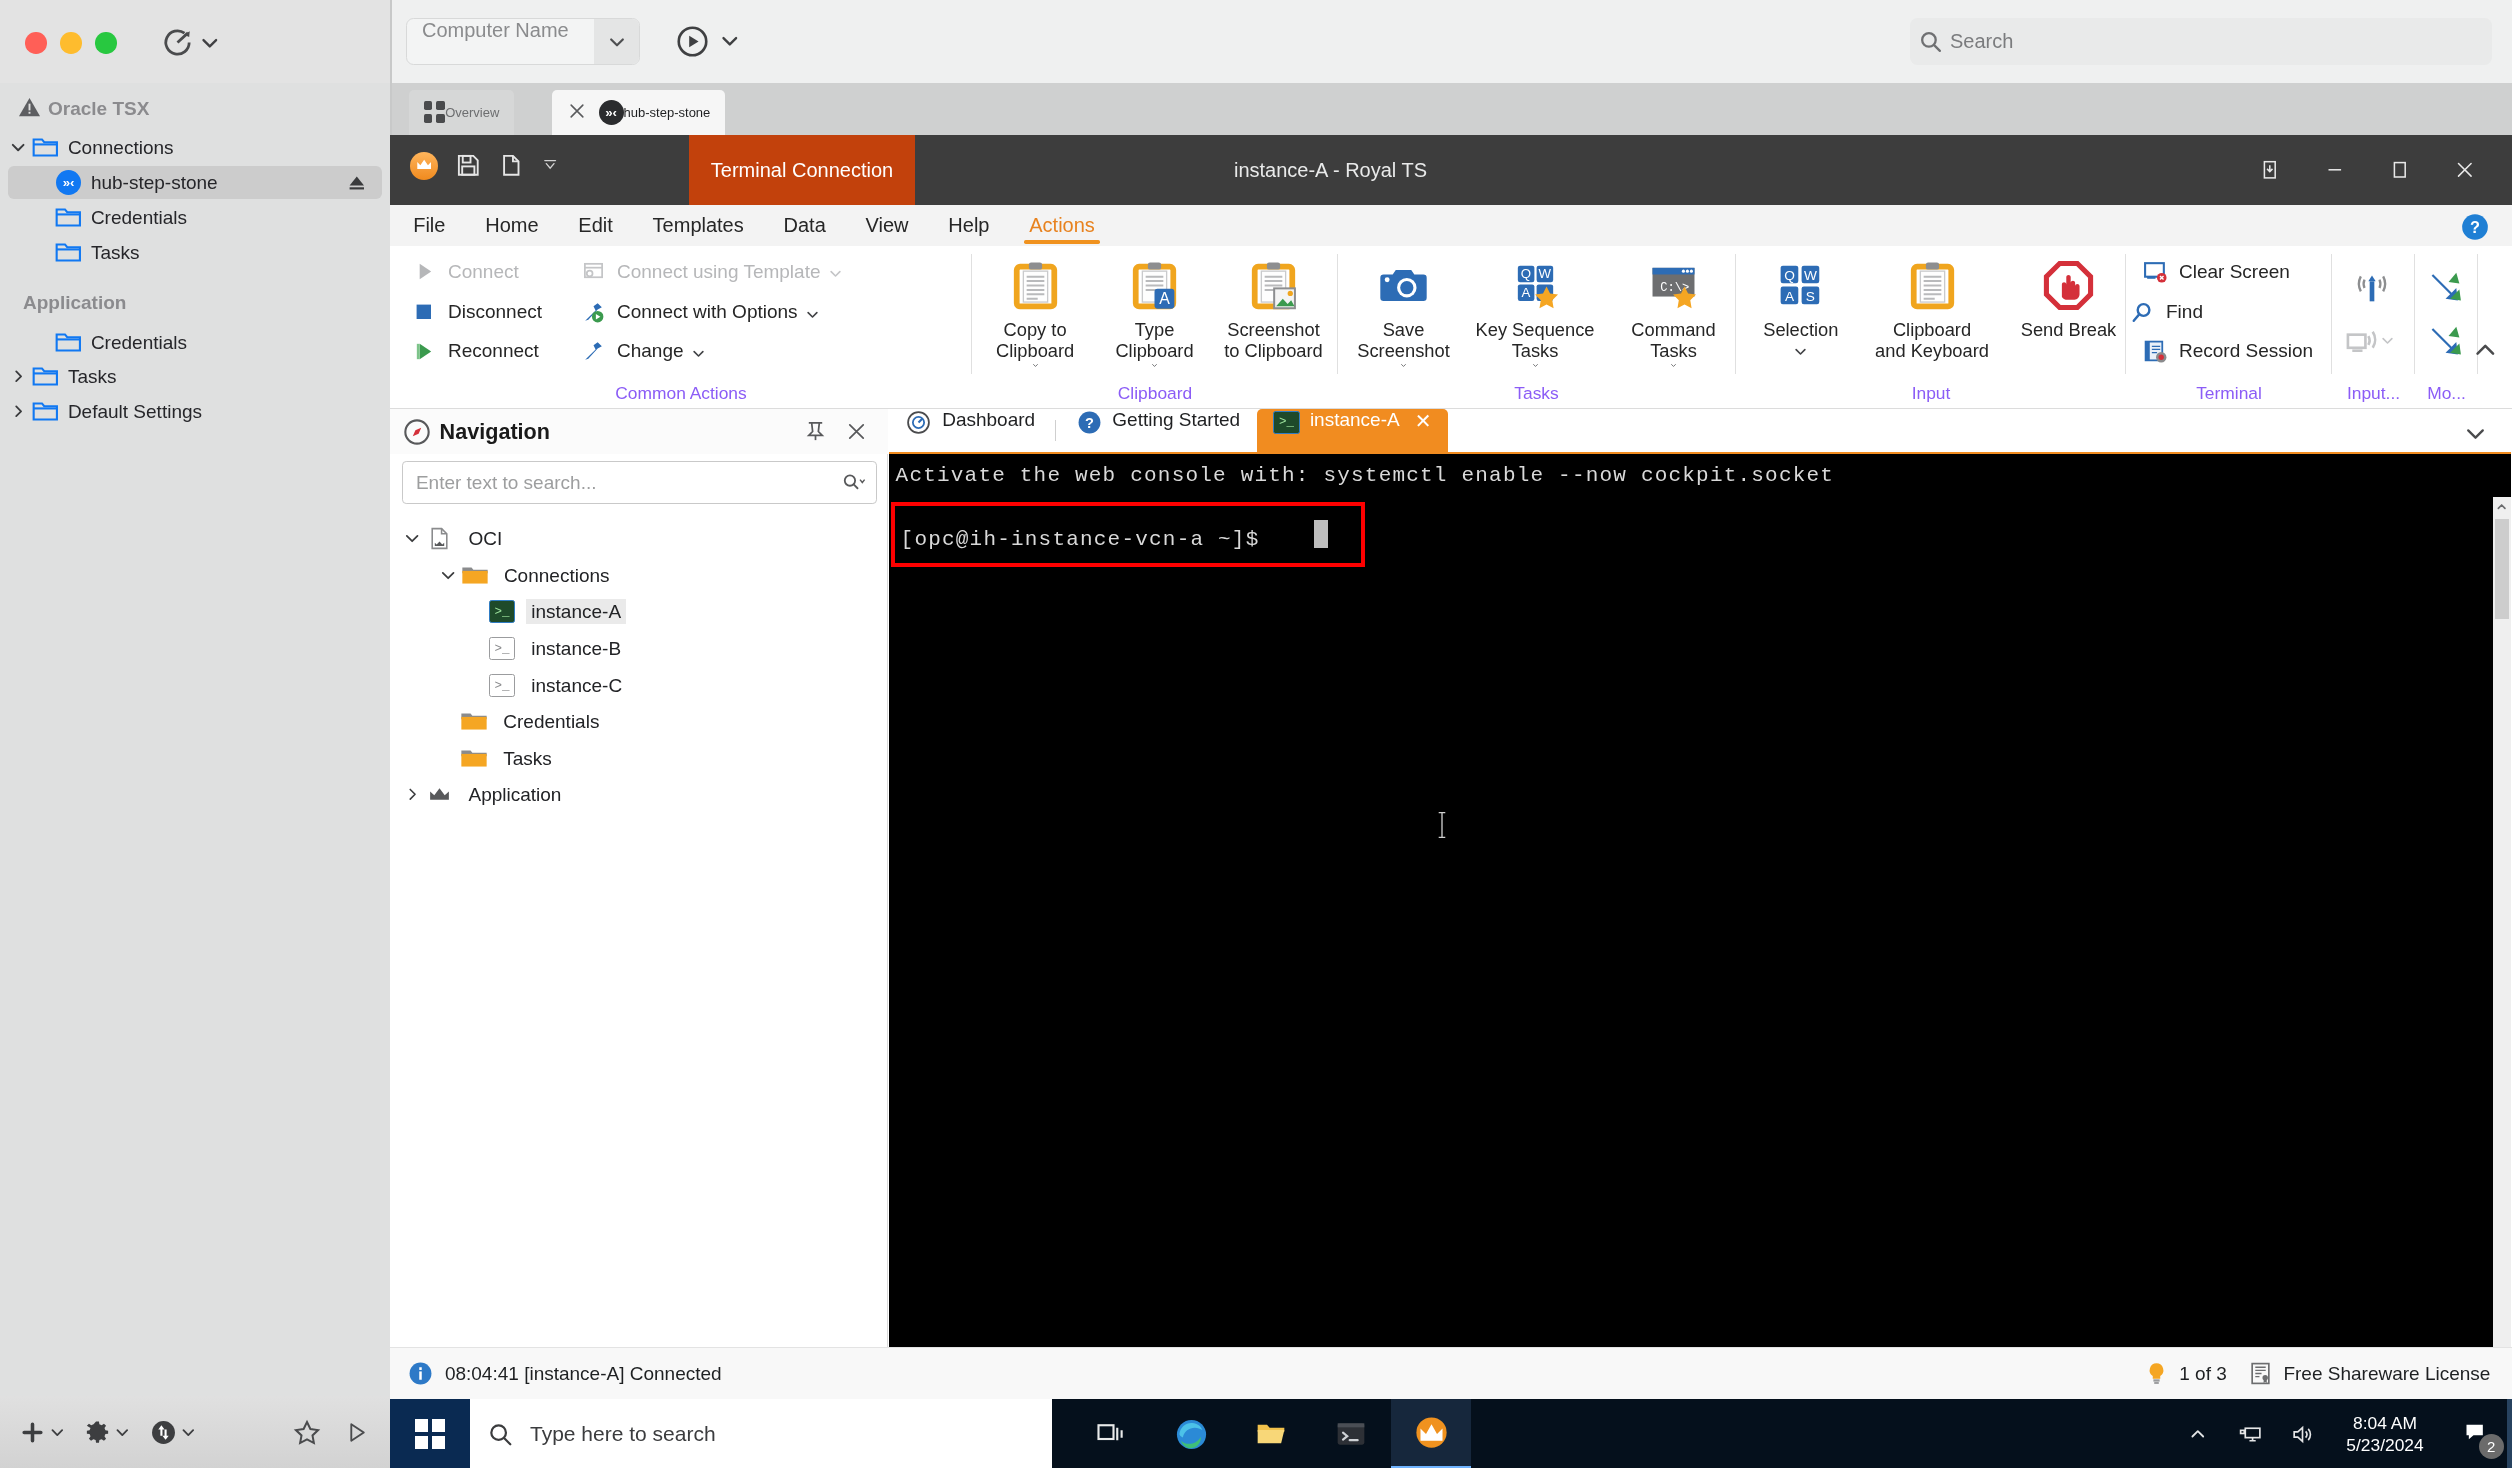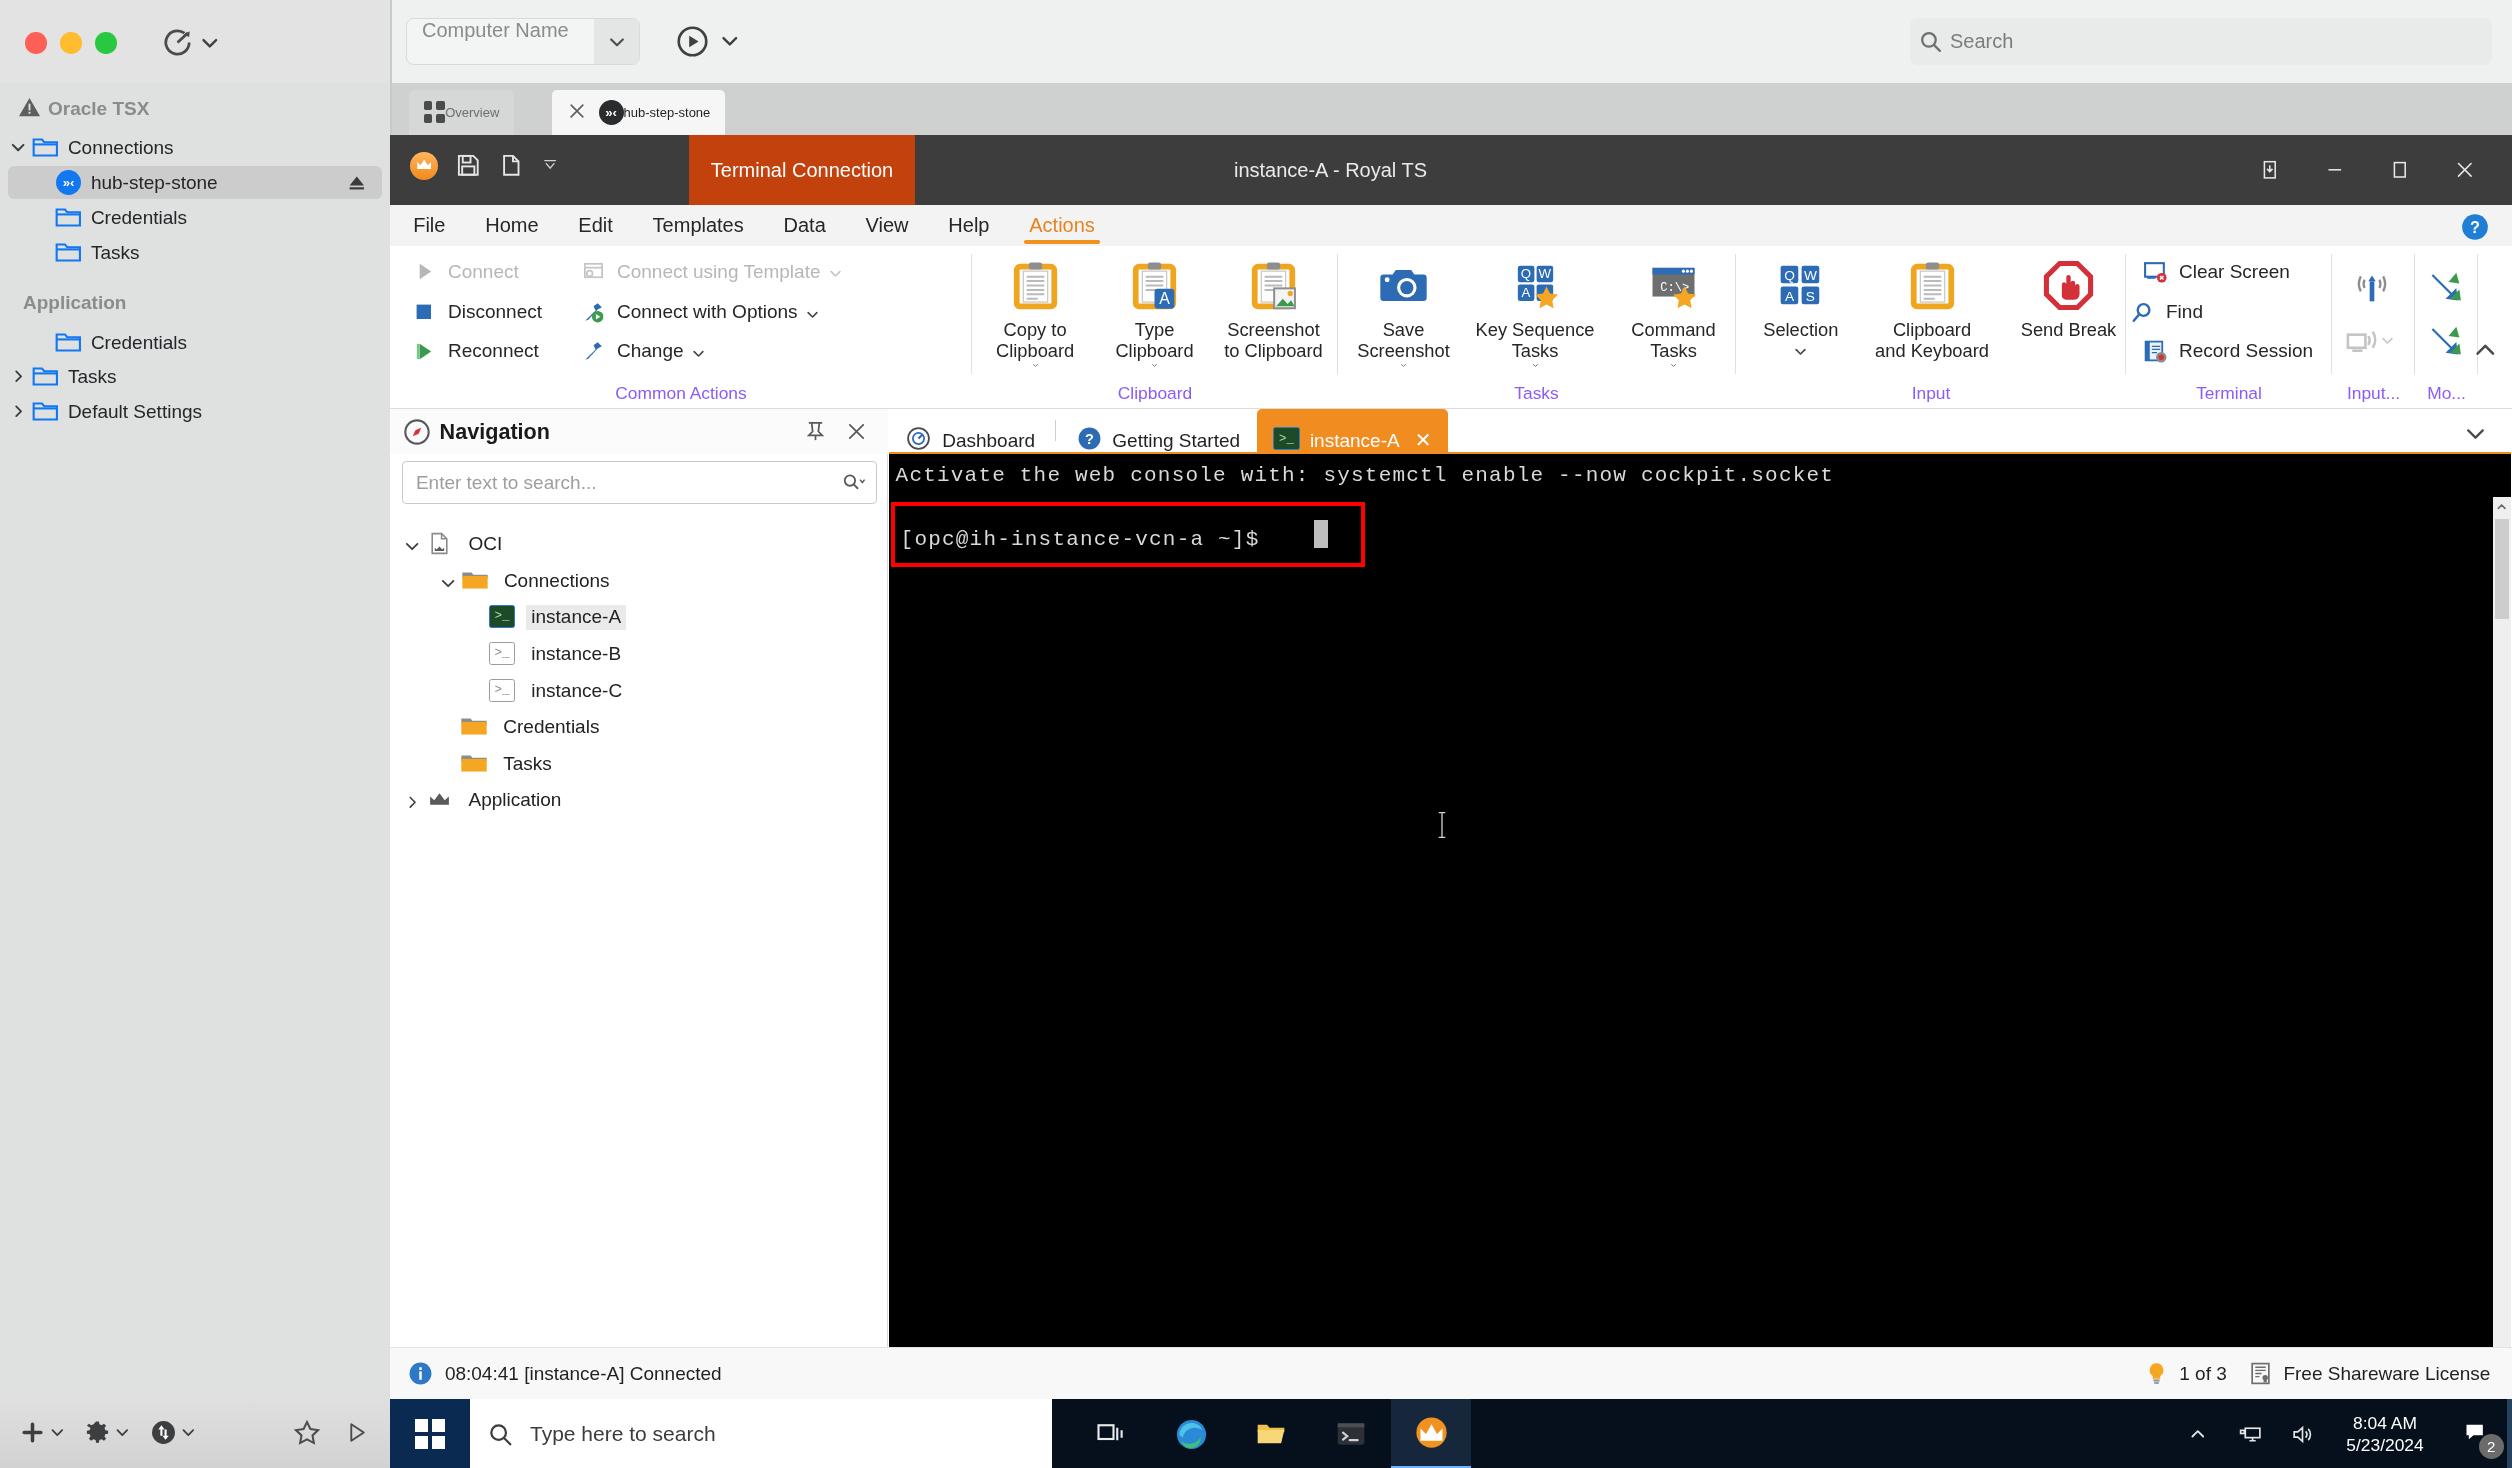--- a/index.html
+++ b/index.html
@@ -241,21 +241,21 @@
 
   #nav-search {
     position: absolute; left: 11.6px; top: 52px; width: 475px; height: 43px;
     border: 0.8px solid #c9c9c9; border-radius: 4.2px; background: #fff;
     display: flex; align-items: center;
   }
   #nav-search-ph { flex: 1 1 auto; padding-left: 13.3px; font-size: 19px; color: #9d9e9f; }
   #nav-search-icon { width: 45px; display: flex; align-items: center; justify-content: center; }
 
   .tree-row {
-    position: absolute; height: 37px; display: flex; align-items: flex-end;
+    position: absolute; height: 37px; display: flex; align-items: center;
     font-size: 19px; color: #222326; left: 0; width: 498px;
   }
   .tree-chev { width: 21.6px; height: 21.6px; flex: 0 0 21.6px; display:flex; align-items:center; justify-content:center;}
   .tree-icon { width: 32px; height: 28px; flex: 0 0 32px; margin-right: 8.3px; display:flex; align-items:center; justify-content:center; }
   .tree-label { white-space: nowrap; padding: 1.7px 5px; }
   .tree-label.sel { background: #eaeaea; }
 
   .folder-orange { width: 28px; height: 23px; }
   .term-icon-box {
     width: 26.6px; height: 23px; border: 1.7px solid #9b9c9e; border-radius: 2.5px;
@@ -267,21 +267,21 @@
   
   #term-pane {
     position: absolute; left: 499px; top: 0; width: 1622px; height: 939px;
     background: #ffffff;
   }
   #term-tabs {
     position: absolute; left: 0; top: 0; width: 1622px; height: 43px;
     background: #ffffff; display: flex; align-items: flex-end;
   }
   .tt {
-    height: 43px; display: flex; align-items: flex-end; padding: 0 16.6px; font-size: 19px;
+    height: 43px; display: flex; align-items: flex-start; padding: 0 16.6px; font-size: 19px;
   }
   #tt-dash { color: #1f2022; }
   #tt-getting { color: #1f2022; }
   #tt-instance { background: #f18c20; color: #ffffff; border-radius: 5px 5px 0 0; }
   .tt .tticon { width: 26.6px; height: 26.6px; margin-right: 10px; display:flex; align-items:center; justify-content:center;}
   .tt-div { width: 0.8px; height: 21.6px; background: #cfcfcf; margin: 0 3.3px; align-self: center; }
   .tt-x { margin-left: 15px; font-size: 20px; color: #ffffff; }
 
   #term-screen {
     position: absolute; left: 0; top: 43px; width: 1622px; height: 896px;

